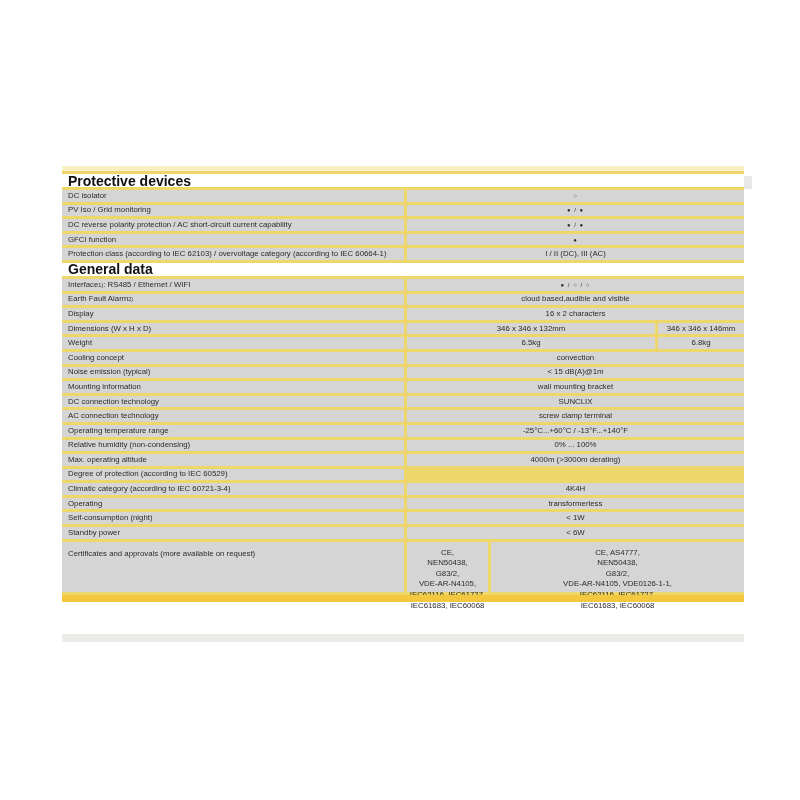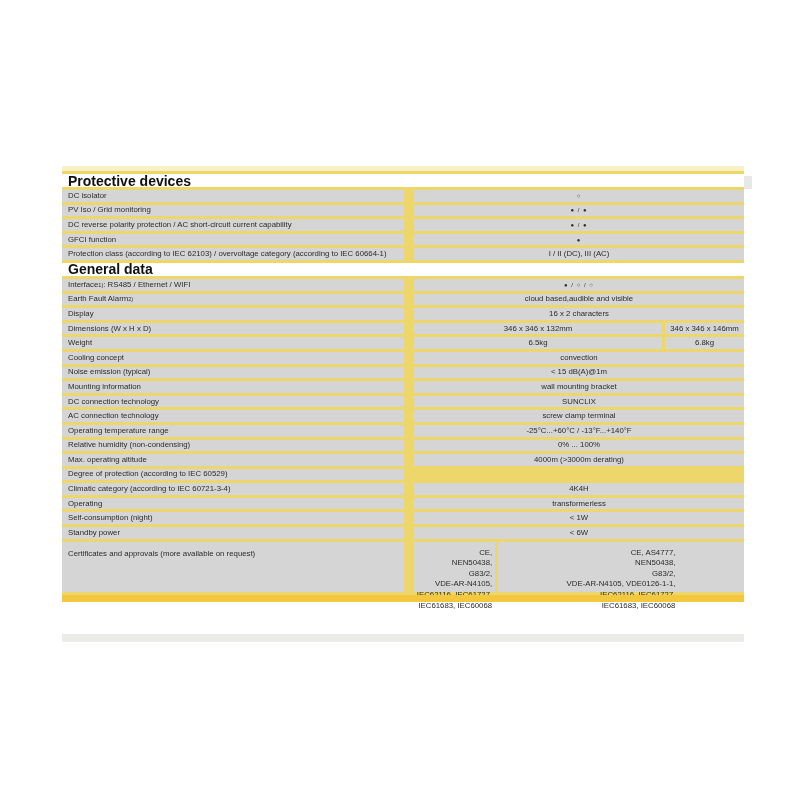--- a/index.html
+++ b/index.html
@@ -10,31 +10,31 @@
     position:absolute;left:62px;top:166px;width:682px;
     display:flex;flex-direction:column;gap:3px;
     background:#eed76a; 
   }
   .prev-strip{height:5px;background:#f9f1c3;}
   .sec-header{
     height:13px;background:#ffffff;display:flex;align-items:center;
     font-weight:bold;font-size:14px;color:#101010;padding-left:6px;box-sizing:border-box;
     letter-spacing:0px;
   }
-  .row{display:flex;gap:10px;}
+  .row{display:flex;gap:3px;}
   .cell{
     background:#d5d5d6;display:flex;align-items:center;
     font-size:7.8px;color:#2c2b28;line-height:10px;
   }
   .label-cell{
     width:342px;flex:0 0 342px;padding-left:6px;padding-right:4px;box-sizing:border-box;
     min-height:11.6px;
   }
   .value-area{flex:1;display:flex;gap:3px;}
-  .value-cell{justify-content:center;text-align:right;flex:1;min-height:11.6px;}
+  .value-cell{justify-content:center;text-align:center;flex:1;min-height:11.6px;}
   .value-cell.sym{font-size:6px;letter-spacing:1px;}
   .dim-left{flex:0 0 248px;}
   .dim-right{flex:1;}
   .cert-left{flex:0 0 81px;}
   .cert-right{flex:1;}
   .cert-row .cell{align-items:flex-start;}
   .cert-row .label-cell{padding-top:7px;}
   .cert-row .value-cell{
     height:50px;white-space:pre-line;line-height:10.6px;padding-top:6px;box-sizing:border-box;
   }

